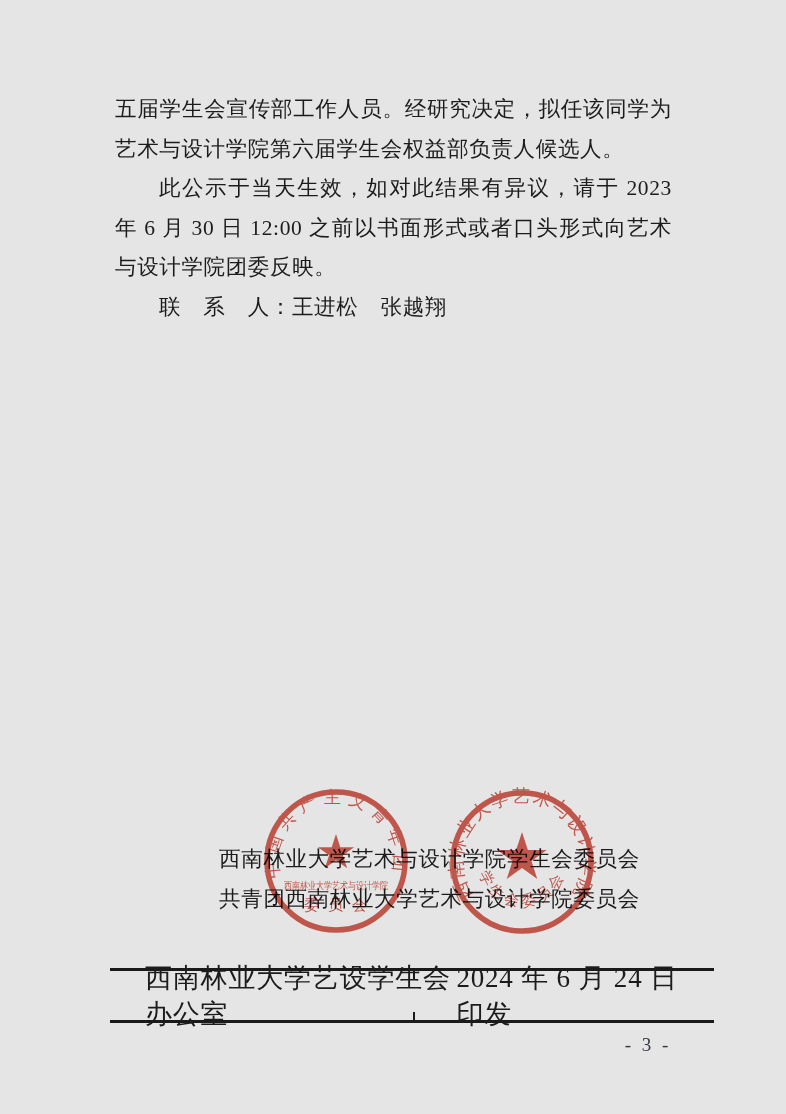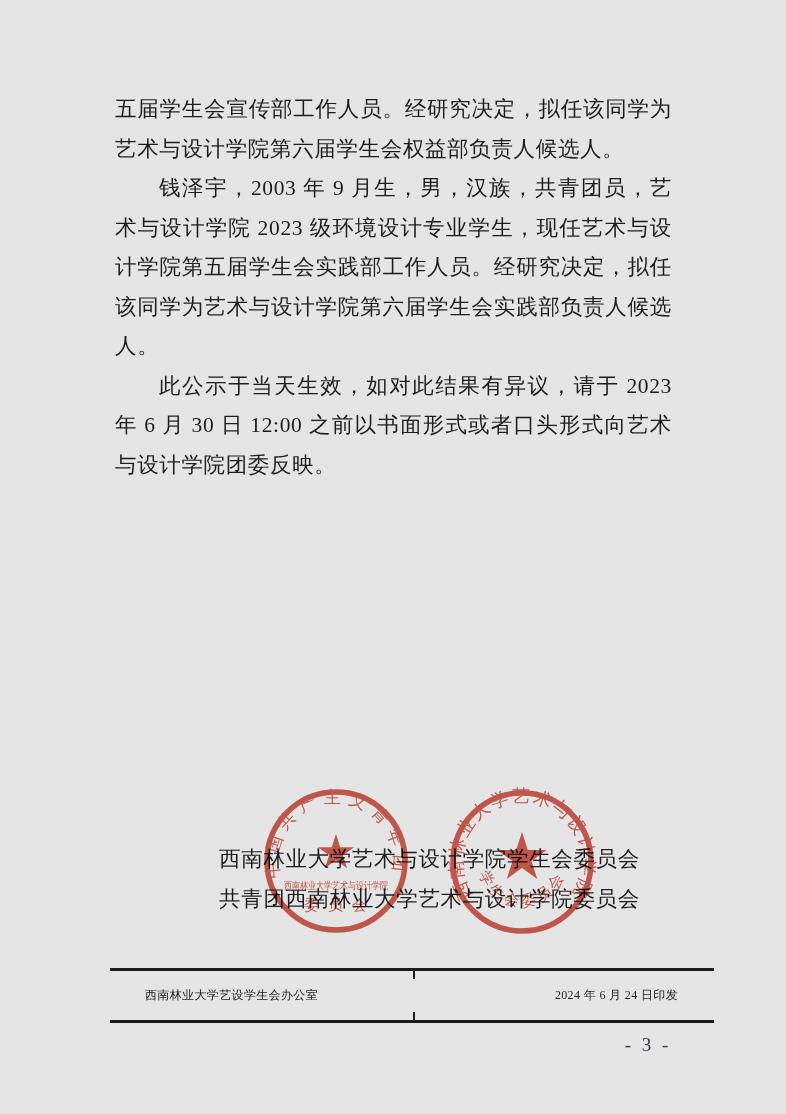--- a/index.html
+++ b/index.html
@@ -40,43 +40,43 @@
   .seal-right{left:447px;top:787px;}
   .seal svg{width:100%;height:100%;display:block;}
   .seal text{font-family:"Liberation Serif","DejaVu Serif",serif;fill:currentColor;}
 
   
   .footer-table{
     position:absolute;left:110px;top:968px;width:604px;height:49px;
     border-top:3px solid #1a1a1a;border-bottom:3px solid #1a1a1a;
     box-sizing:content-box;
     display:flex;align-items:center;
-    font-size:12px;letter-spacing:0.03em;
+    font-size:27px;letter-spacing:0.03em;
   }
   .footer-left{padding-left:35px;}
   .footer-right{margin-left:auto;padding-right:36px;}
   .tick{position:absolute;left:303px;width:2px;height:8px;background:#1a1a1a;}
   .tick-top{top:0;}
   .tick-bottom{bottom:0;}
 
   
   .page-number{
     position:absolute;left:608px;top:1034px;width:80px;
     text-align:center;font-size:19px;letter-spacing:3px;color:#333a45;
   }
 </style>
 </head>
 <body>
 
 <div class="page">
 
   <div class="body-text">
       <p class="para">五届学生会宣传部工作人员。经研究决定，拟任该同学为艺术与设计学院第六届学生会权益部负责人候选人。</p>
-      <p class="para indent">钱泽宇，2003 年 9 月生，男，汉族，共青团员，艺术与设计学院 2023 级环境设计专业学生，现任艺术与设计学院第五届学生会实践部工作人员。经研究决定，拟任该同学为艺术与设计学院第六届学生会实践部负责人候选人。</p>
       <p class="para indent">此公示于当天生效，如对此结果有异议，请于 2023 年 6 月 30 日 12:00 之前以书面形式或者口头形式向艺术与设计学院团委反映。</p>
+      <p class="para indent">联　系　人：王进松　张越翔</p>
     </div>
 
   <div class="signature">
     <div>西南林业大学艺术与设计学院学生会委员会</div>
     <div>共青团西南林业大学艺术与设计学院委员会</div>
   </div>
 
   <div class="seal seal-left">
     <svg viewBox="0 0 150 150">
       <defs>

